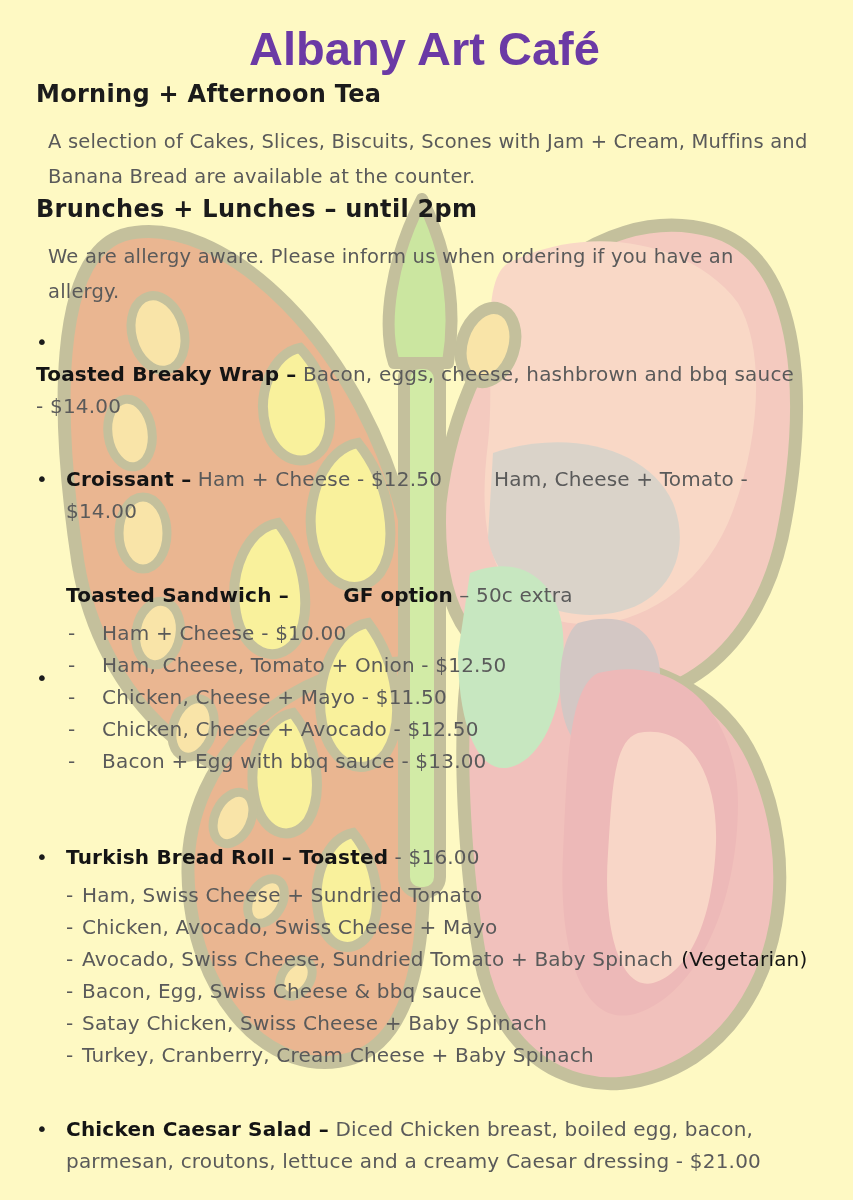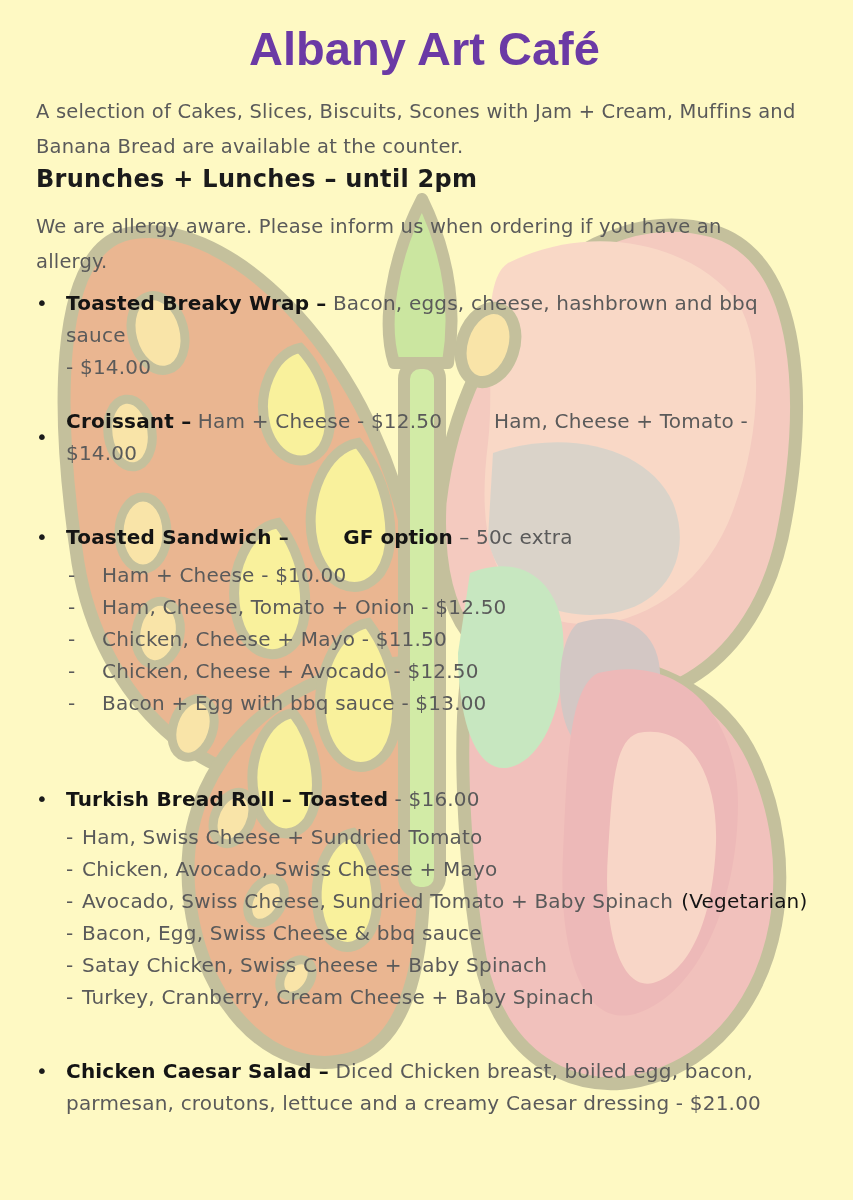--- a/index.html
+++ b/index.html
@@ -22,37 +22,37 @@
     color:#6b3aa5;line-height:1.25;
   }
   .hand{font-family:"DejaVu Sans",cursive;}
   h2.section-heading{
     margin:0;font-size:24px;font-weight:bold;color:#1b1b1b;
     letter-spacing:0.3px;line-height:30px;
   }
   .h-tea{margin-top:26px;}
   .h-lunch{margin-top:52px;}
   p.section-desc{
-    margin:15px 0 0 0;font-size:19.5px;color:#5a5a5a;
+    margin:15px 0 0 12px;font-size:19.5px;color:#5a5a5a;
     line-height:35px;max-width:762px;letter-spacing:0.2px;
   }
   .menu{margin:0;padding:0;list-style:none;}
   .menu-item{display:flex;align-items:flex-start;}
   .menu-item .dot{
     flex:0 0 30px;color:#1b1b1b;font-size:20px;line-height:32px;
   }
   .dot::before{content:"\2022";}
   .item-body{flex:1;font-size:20px;line-height:32px;}
   .item-name{font-weight:bold;color:#141414;letter-spacing:0.2px;}
   .item-desc{color:#5a5a5a;letter-spacing:0.2px;}
   .gf-label{font-weight:bold;color:#141414;margin-left:48px;}
   .opt-gap{display:inline-block;width:52px;}
-  .mi-1{margin-top:8px;}
-  .mi-2{margin-top:22px;align-items:center;}
-  .mi-3{margin-top:52px;}
+  .mi-1{margin-top:17px;flex-direction:column;}
+  .mi-2{margin-top:41px;}
+  .mi-3{margin-top:52px;align-items:center;}
   .mi-4{margin-top:64px;}
   .mi-5{margin-top:42px;}
   .sub-list{margin:6px 0 0 0;padding:0;list-style:none;color:#5a5a5a;font-size:20px;}
   .sub-list li{line-height:32px;letter-spacing:0.2px;display:flex;}
   .sub-sandwich li{padding-left:2px;}
   .sub-sandwich li::before{content:"-";flex:0 0 34px;}
   .sub-turkish li::before{content:"-";flex:0 0 16px;}
   .veg-tag{font-weight:normal;color:#141414;margin-left:8px;}
 </style>
 </head>
@@ -97,20 +97,21 @@
       <ellipse cx="450" cy="152" rx="26" ry="38" fill="#f0bb72" transform="rotate(18 450 152)"></ellipse>
       <path fill="#63c158" d="M384,6 C352,68 344,132 356,170 L410,170 C420,110 408,55 384,6 Z"></path>
       <rect x="366" y="170" width="36" height="530" rx="16" fill="#77cf6b"></rect>
     </g>
   </svg>
 
   <div class="content">
 
     <h1 class="title">Albany Art Café</h1>
 
+    <h2 class="section-heading hand h-tea">Morning + Afternoon Tea</h2>
     <p class="section-desc hand">A selection of Cakes, Slices, Biscuits, Scones with Jam + Cream, Muffins and Banana Bread are available at the counter.</p>
 
     <h2 class="section-heading hand h-lunch">Brunches + Lunches – until 2pm</h2>
     <p class="section-desc hand">We are allergy aware. Please inform us when ordering if you have an allergy.</p>
 
     <ul class="menu hand">
 
       <li class="menu-item mi-1">
         <span class="dot"></span>
         <span class="item-body">

